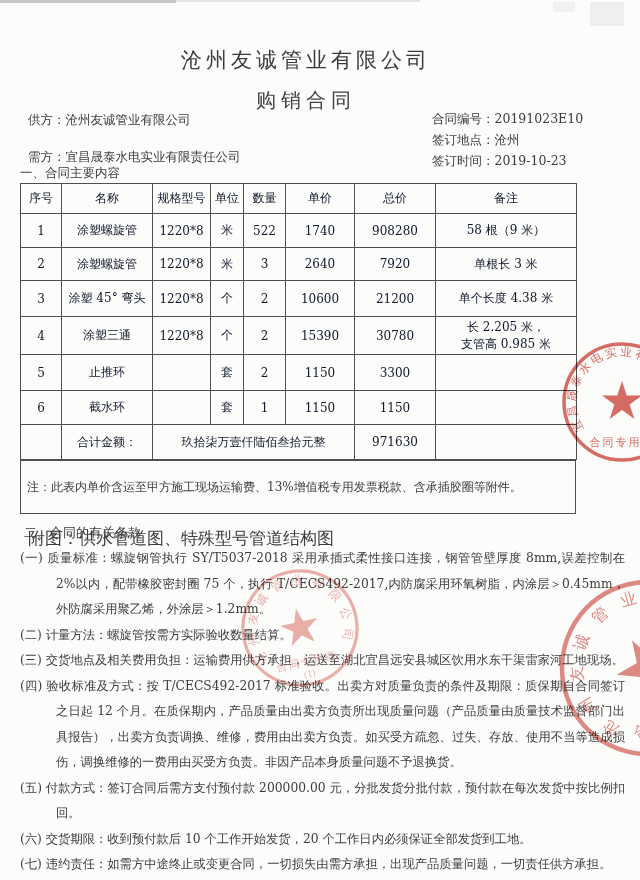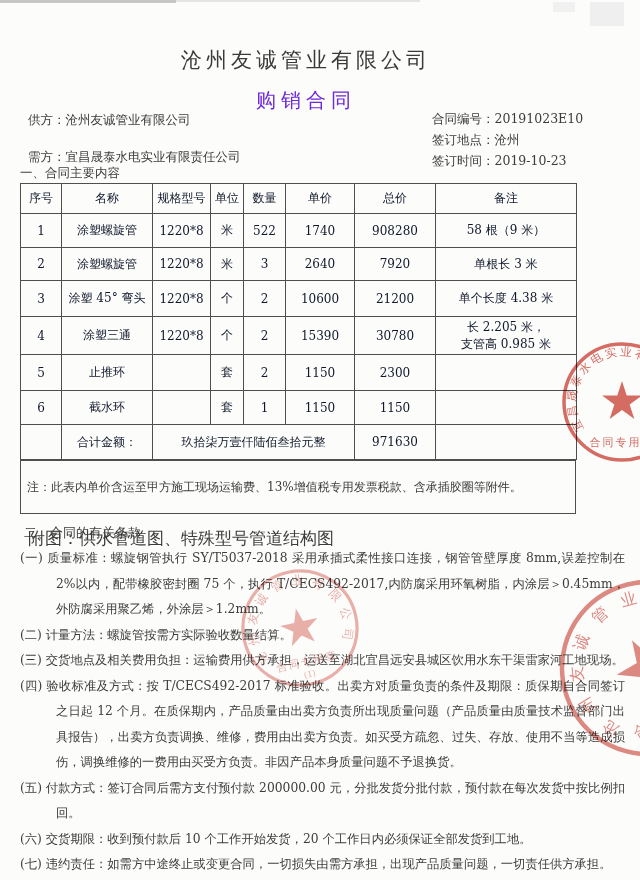--- a/index.html
+++ b/index.html
@@ -11,21 +11,21 @@
   }
   
   .edge-a { position:absolute; top:0; left:0; width:176px; height:3px; background:#b5b5b5; opacity:.75; }
   .edge-b { position:absolute; top:0; left:176px; width:244px; height:2px; background:#e4e4e4; }
   .edge-c { position:absolute; top:2px; left:553px; width:22px; height:10px; background:#f1f1f1; }
   .edge-d { position:absolute; top:2px; left:590px; width:34px; height:24px; background:#efefef; }
 
   .title1 { position:absolute; top:46px; left:0; width:612px; text-align:center;
             font-size:21px; letter-spacing:4px; color:#3a3a3a; }
   .title2 { position:absolute; top:87px; left:0; width:612px; text-align:center;
-            font-size:20px; letter-spacing:5px; color:#6d28d9; }
+            font-size:20px; letter-spacing:5px; color:#404040; }
 
   .meta-left-1 { position:absolute; left:28px; top:112px; font-size:12.5px; }
   .meta-left-2 { position:absolute; left:28px; top:149px; font-size:12.5px; }
   .meta-right  { position:absolute; left:432px; top:108px; font-size:12.5px; line-height:21px; }
   .sec1-title  { position:absolute; left:20px; top:165px; font-size:12.5px; }
 
   table.items { position:absolute; left:20px; top:183px; width:556px;
                 border-collapse:collapse; table-layout:fixed; font-size:12px; color:#0f172a; }
   table.items th, table.items td {
     border:1px solid #4f4f4f; text-align:center; vertical-align:middle;
@@ -147,21 +147,21 @@
       <td class="col-note-cell">长 2.205 米，
 支管高 0.985 米</td>
     </tr>
     <tr class="h-r5">
       <td>5</td>
       <td>止推环</td>
       <td></td>
       <td>套</td>
       <td>2</td>
       <td>1150</td>
-      <td>2300</td>
+      <td>3300</td>
       <td class="col-note-cell"></td>
     </tr>
     <tr class="h-r6">
       <td>6</td>
       <td>截水环</td>
       <td></td>
       <td>套</td>
       <td>1</td>
       <td>1150</td>
       <td>1150</td>

